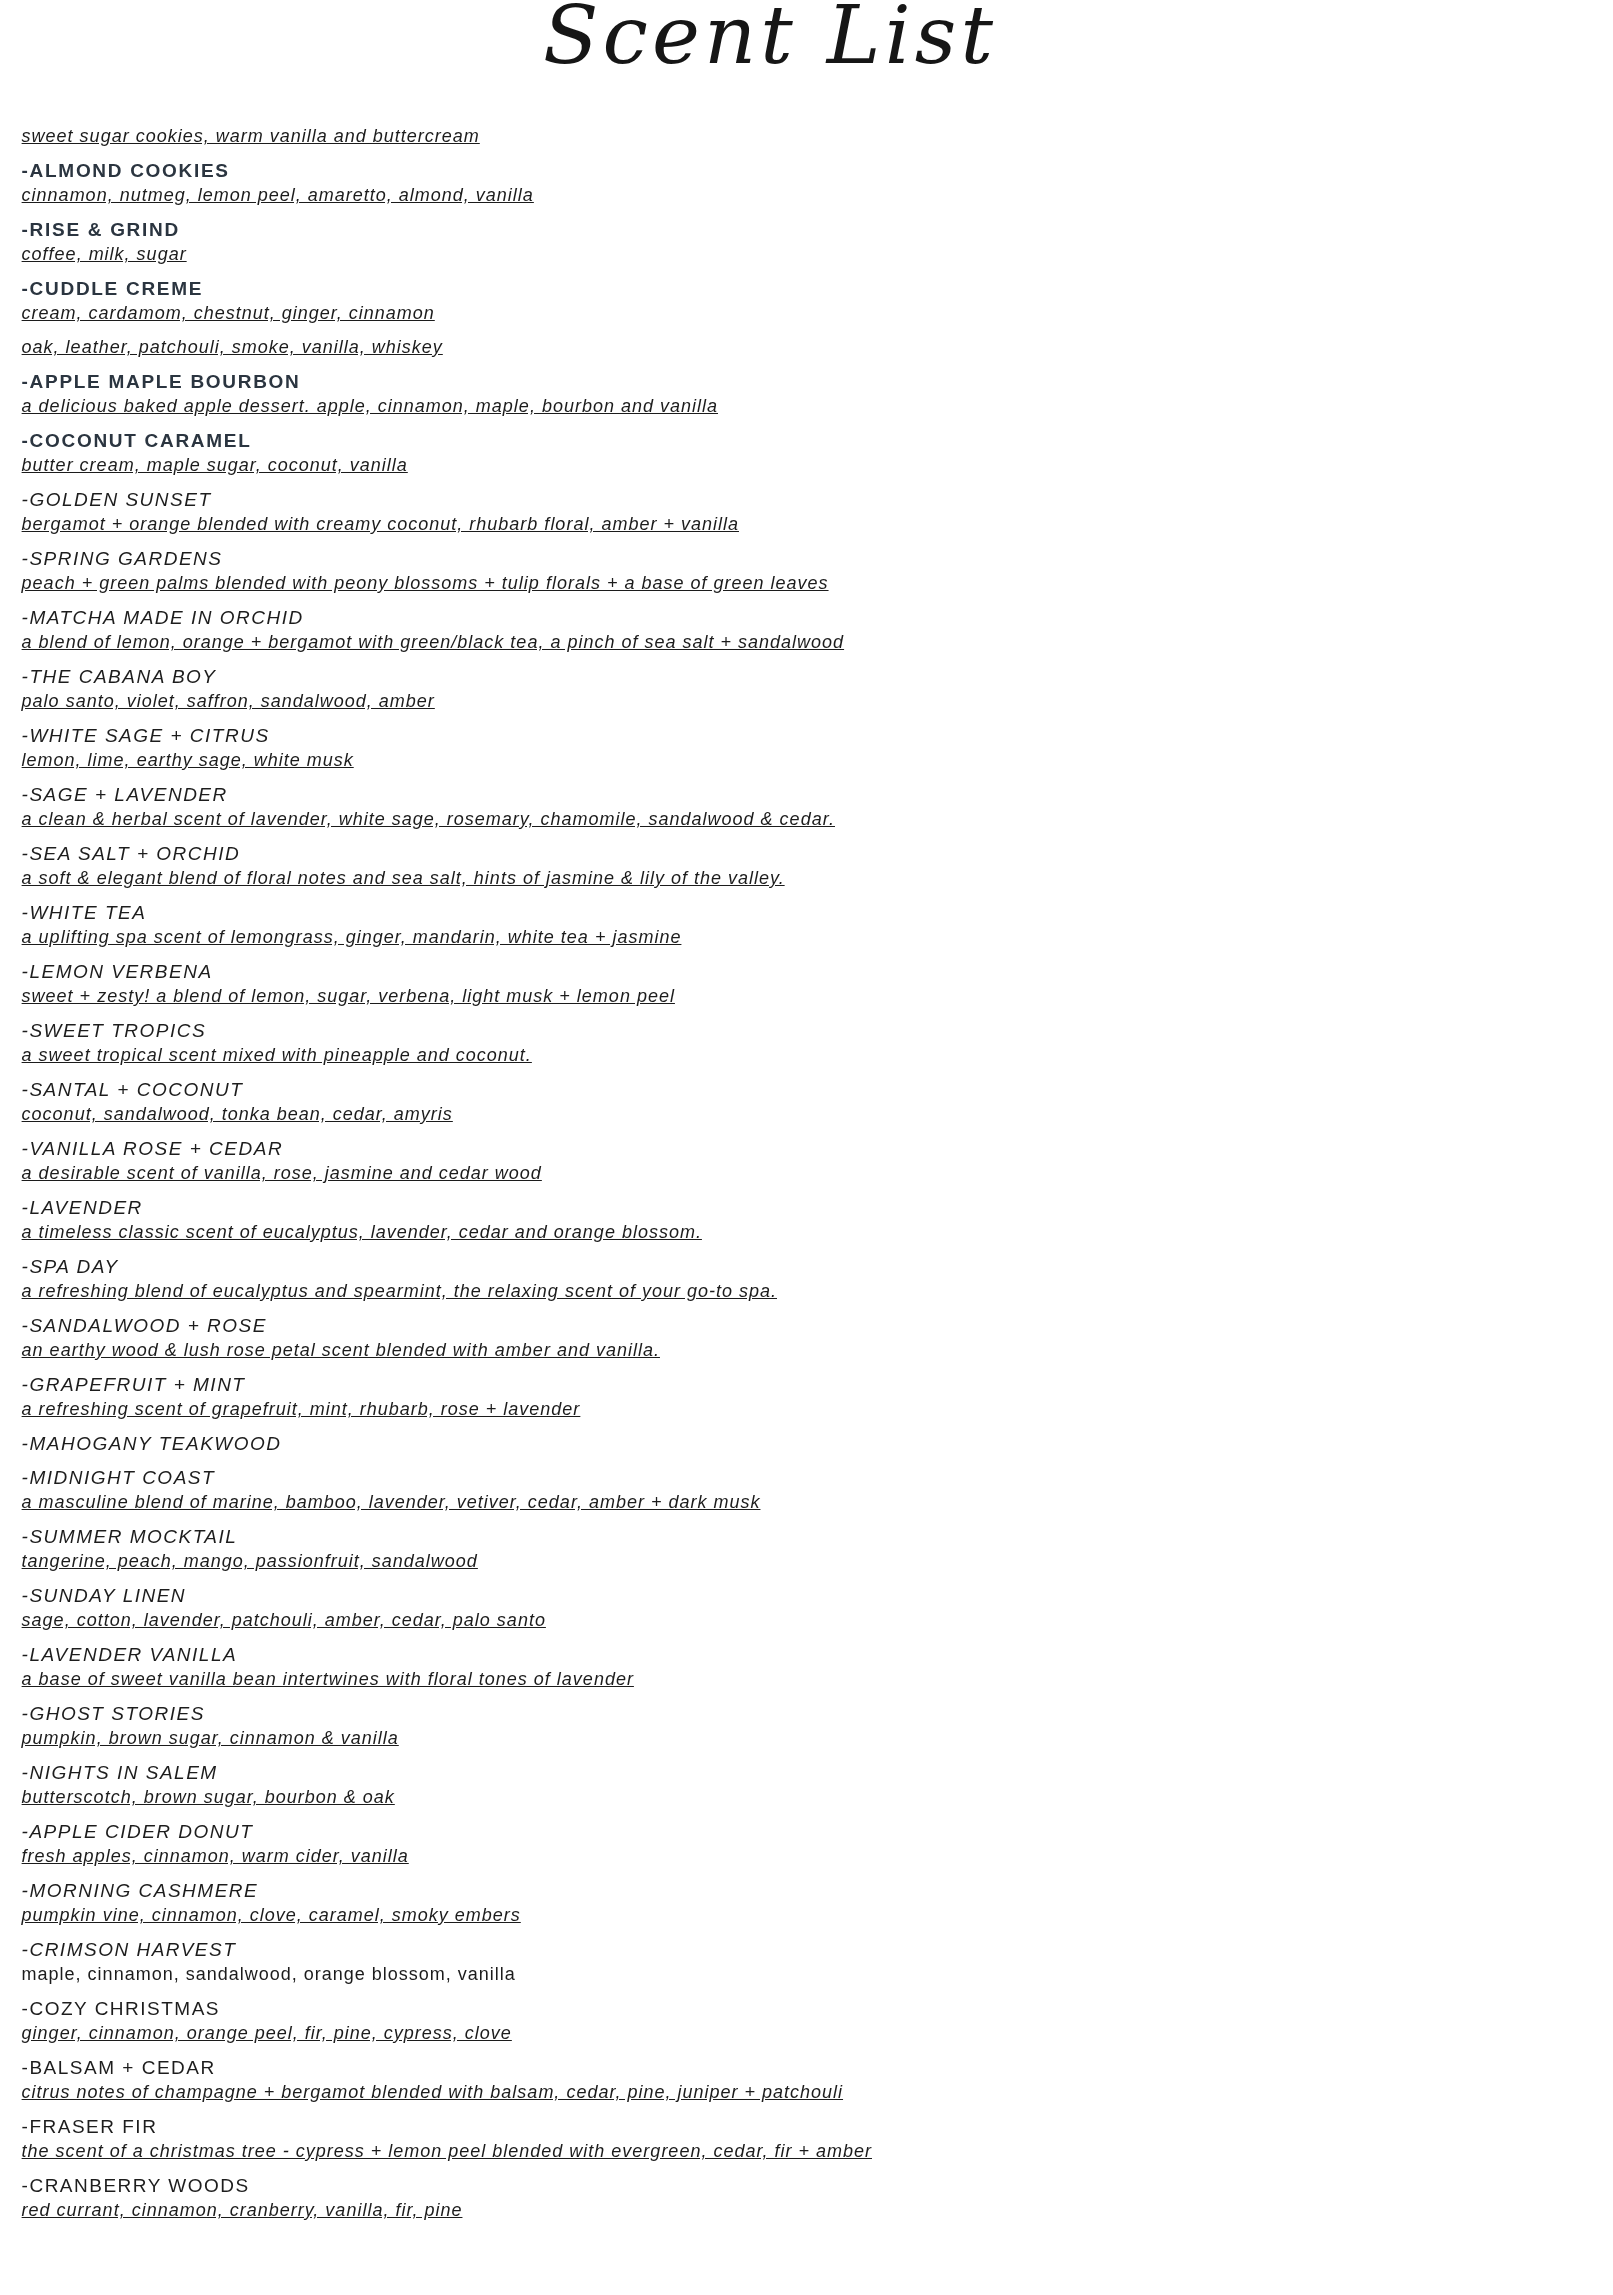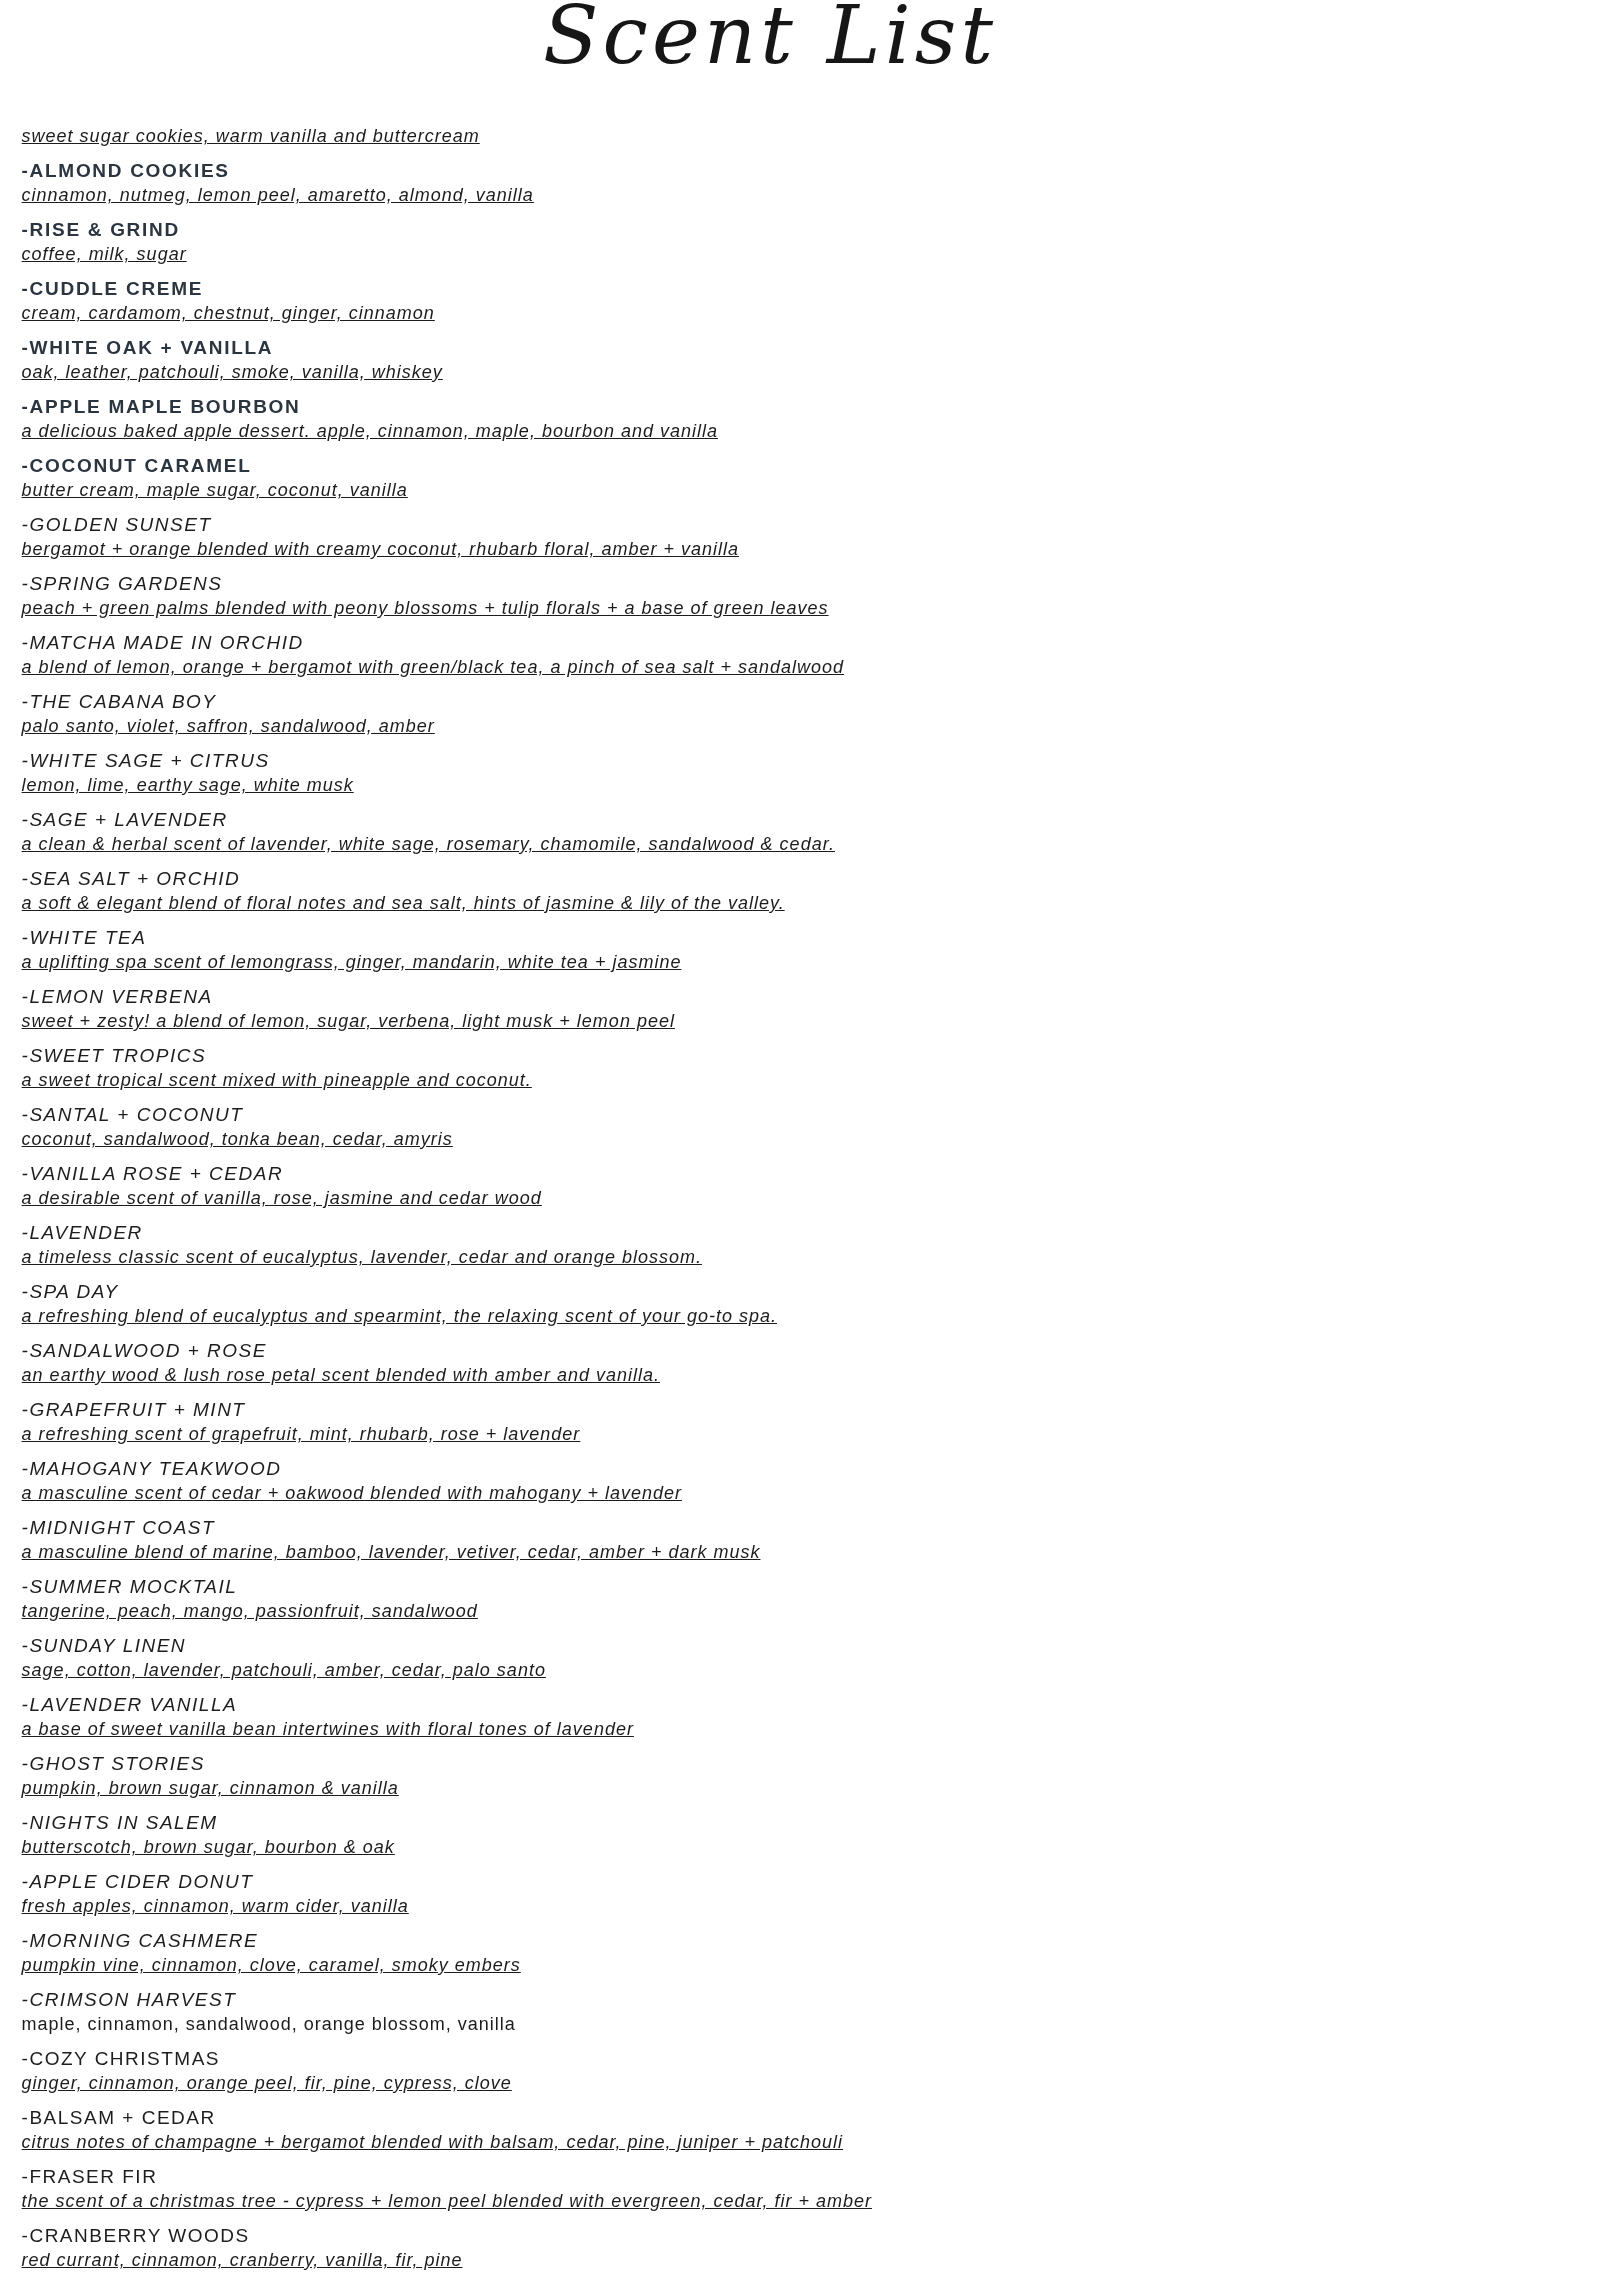--- a/index.html
+++ b/index.html
@@ -97,21 +97,20 @@
     <h2 class="scent-name name-bold">-RISE &amp; GRIND</h2>
     <p class="scent-desc desc-italic">coffee, milk, sugar</p>
   </section>
 
   <section class="scent">
     <h2 class="scent-name name-bold">-CUDDLE CREME</h2>
     <p class="scent-desc desc-italic">cream, cardamom, chestnut, ginger, cinnamon</p>
   </section>
 
   <section class="scent">
-    <h2 class="scent-name name-bold">-WHITE OAK + VANILLA</h2>
     <p class="scent-desc desc-italic">oak, leather, patchouli, smoke, vanilla, whiskey</p>
   </section>
 
   <section class="scent">
     <h2 class="scent-name name-bold">-APPLE MAPLE BOURBON</h2>
     <p class="scent-desc desc-italic">a delicious baked apple dessert. apple, cinnamon, maple, bourbon and vanilla</p>
   </section>
 
   <section class="scent">
     <h2 class="scent-name name-bold">-COCONUT CARAMEL</h2>
@@ -193,21 +192,20 @@
     <p class="scent-desc desc-italic">an earthy wood &amp; lush rose petal scent blended with amber and vanilla.</p>
   </section>
 
   <section class="scent">
     <h2 class="scent-name name-italic">-GRAPEFRUIT + MINT</h2>
     <p class="scent-desc desc-italic">a refreshing scent of grapefruit, mint, rhubarb, rose + lavender</p>
   </section>
 
   <section class="scent">
     <h2 class="scent-name name-italic">-MAHOGANY TEAKWOOD</h2>
-    <p class="scent-desc desc-italic">a masculine scent of cedar + oakwood blended with mahogany + lavender</p>
   </section>
 
   <section class="scent">
     <h2 class="scent-name name-italic">-MIDNIGHT COAST</h2>
     <p class="scent-desc desc-italic">a masculine blend of marine, bamboo, lavender, vetiver, cedar, amber + dark musk</p>
   </section>
 
   <section class="scent">
     <h2 class="scent-name name-italic">-SUMMER MOCKTAIL</h2>
     <p class="scent-desc desc-italic">tangerine, peach, mango, passionfruit, sandalwood</p>

